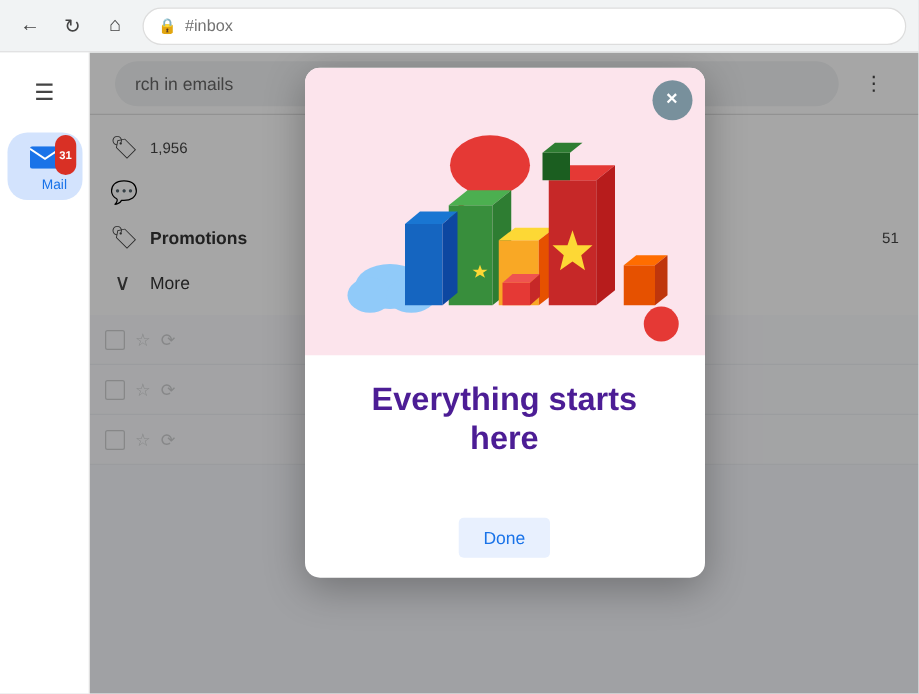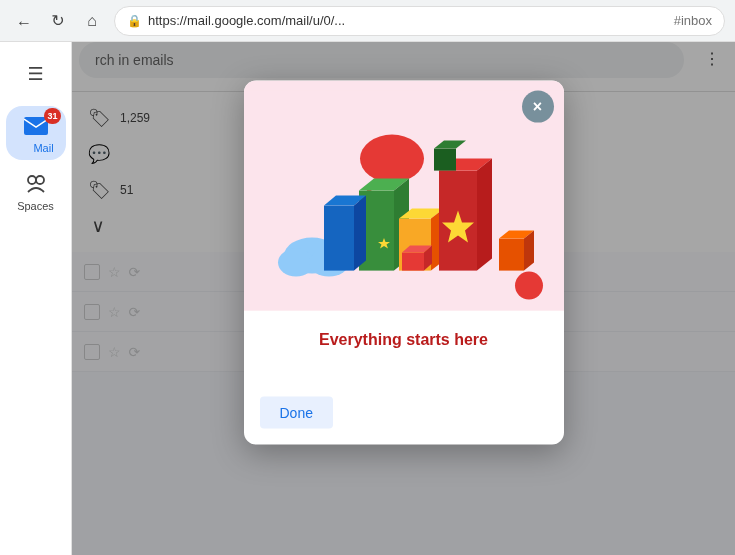--- a/index.html
+++ b/index.html
@@ -122,21 +122,21 @@
     .badge {
       position: absolute;
       top: -4px;
       right: -4px;
       background: #d93025;
       color: white;
       font-size: 9px;
       font-weight: bold;
       border-radius: 10px;
       min-width: 16px;
-      height: 16px;
+      height: 32px;
       display: flex;
       align-items: center;
       justify-content: center;
       padding: 0 3px;
     }
     .mail-icon-svg {
       width: 24px;
       height: 18px;
     }
 
@@ -151,22 +151,22 @@
     
     .gmail-inner {
       display: flex;
       flex-direction: column;
       height: 100%;
     }
     .gmail-toolbar {
       background: white;
       height: 50px;
       display: flex;
-      align-items: flex-start;
-      padding: 0 7px;
+      align-items: center;
+      padding: 0 20px;
       gap: 12px;
       border-bottom: 1px solid #e0e0e0;
     }
     .search-bar-area {
       flex: 1;
       height: 36px;
       background: #f1f3f4;
       border-radius: 24px;
       display: flex;
       align-items: center;
@@ -281,34 +281,34 @@
       justify-content: center;
       font-weight: bold;
       z-index: 10;
     }
 
     .modal-body {
       padding: 20px 24px 16px;
       text-align: center;
     }
     .modal-title {
-      font-size: 16px;
+      font-size: 26px;
       font-weight: 600;
-      color: #b91c1c;
+      color: #4c1d95;
       margin-bottom: 24px;
     }
     .modal-desc {
       font-size: 14px;
       color: #5f6368;
       line-height: 1.5;
     }
     .modal-footer {
       padding: 8px 16px 16px;
       display: flex;
-      justify-content: flex-start;
+      justify-content: center;
     }
     .done-btn {
       background: #e8f0fe;
       color: #1a73e8;
       border: none;
       border-radius: 4px;
       padding: 8px 20px;
       font-size: 14px;
       font-weight: 500;
       cursor: pointer;
@@ -324,21 +324,20 @@
 <body>
 
 <div class="browser-chrome">
   <div class="nav-icons">
     <button class="nav-btn">←</button>
     <button class="nav-btn">↻</button>
     <button class="nav-btn">⌂</button>
   </div>
   <div class="address-bar">
     <span class="lock-icon">🔒</span>
-    <span class="url-text">https://mail.google.com/mail/u/0/...</span>
     <span class="hash-text">#inbox</span>
   </div>
 </div>
 
 <div class="app-container">
 
   <div class="sidebar">
     <div class="sidebar-hamburger">
       <span>☰</span>
     </div>
@@ -348,60 +347,52 @@
         <svg class="mail-icon-svg" viewBox="0 0 24 18">
           <rect x="0" y="0" width="24" height="18" rx="2" fill="#1a73e8"></rect>
           <path d="M0 2 L12 10 L24 2" stroke="white" stroke-width="1.5" fill="none"></path>
         </svg>
         <span class="badge">31</span>
       </div>
       <span class="sidebar-item-label">Mail</span>
     </div>
 
 
-    <div class="sidebar-item">
-      <div class="sidebar-item-icon">
-        <svg width="24" height="24" viewBox="0 0 24 24">
-          <circle cx="8" cy="8" r="4" fill="none" stroke="#444" stroke-width="1.8"></circle>
-          <circle cx="16" cy="8" r="4" fill="none" stroke="#444" stroke-width="1.8"></circle>
-          <path d="M4 20 Q8 16 12 16 Q16 16 20 20" fill="none" stroke="#444" stroke-width="1.8"></path>
-        </svg>
-      </div>
-      <span class="sidebar-item-label">Spaces</span>
-    </div>
 
   </div>
 
   <div class="main-content">
 
     <div class="gmail-inner">
 
       <div class="gmail-toolbar">
         <div class="search-bar-area">
           <span>rch in emails</span>
         </div>
         <div class="toolbar-right">
           <div class="toolbar-icon-btn">⋮</div>
         </div>
       </div>
 
       <div class="folder-list">
         <div class="folder-item">
           <span class="folder-icon">🏷</span>
-          <span class="folder-count">1,259</span>
+          <span class="folder-count">1,956</span>
         </div>
         <div class="folder-item">
           <span class="folder-icon">💬</span>
         </div>
         <div class="folder-item bold">
           <span class="folder-icon">🏷</span>
+          <span class="folder-name">Promotions</span>
           <span class="folder-count">51</span>
         </div>
         <div class="folder-item">
           <span class="folder-icon">∨</span>
+          <span class="folder-name">More</span>
         </div>
       </div>
 
       <div class="email-list">
         <div class="email-row">
           <div class="email-check"></div>
           <span class="email-star">☆</span>
           <span class="email-snooze">⟳</span>
         </div>
         <div class="email-row">

